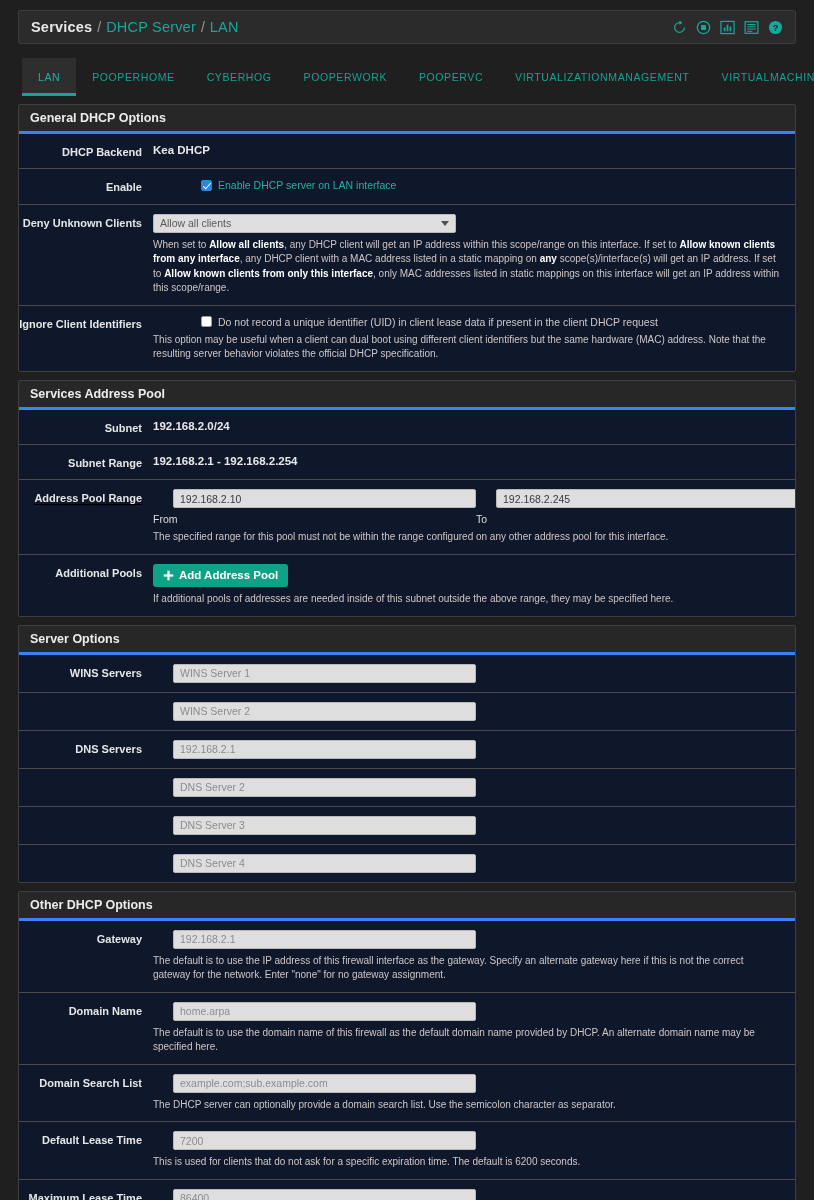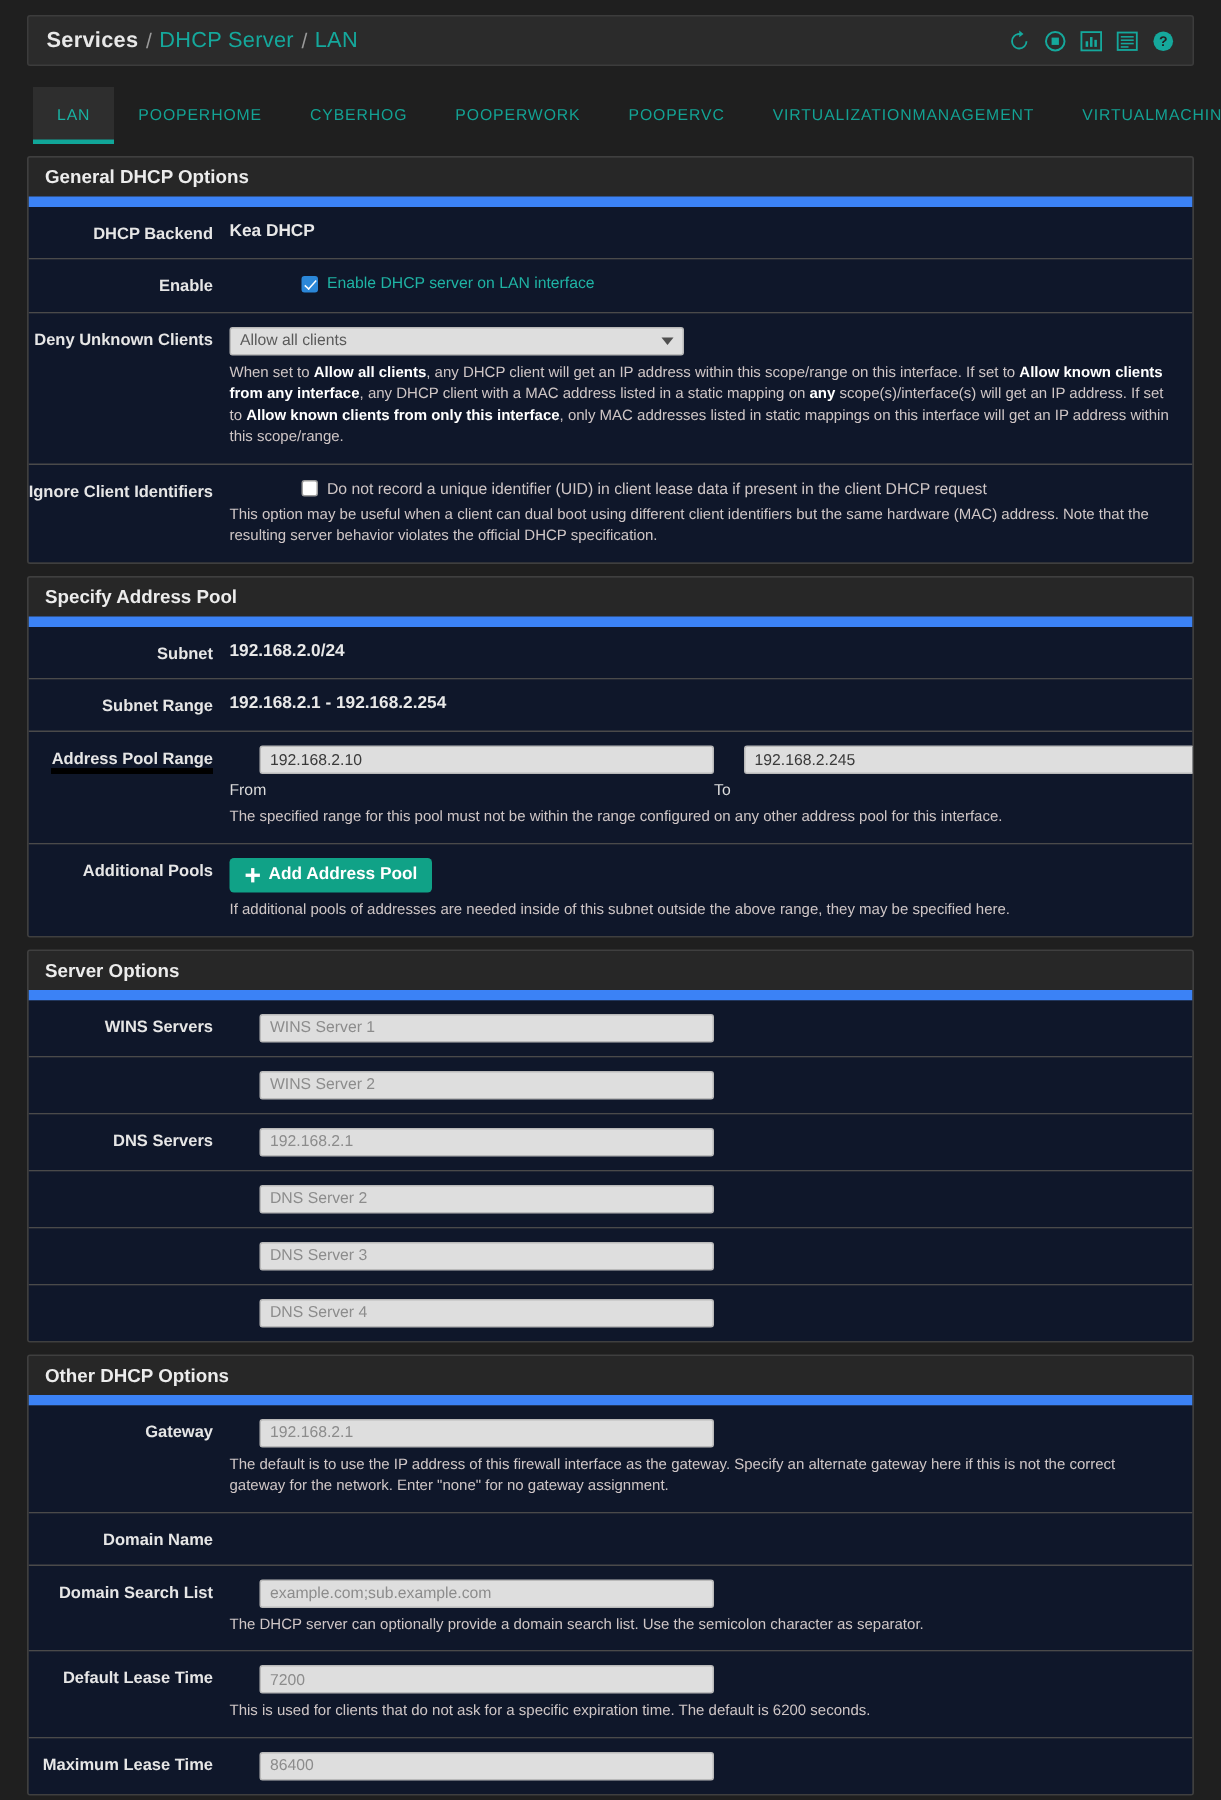--- a/index.html
+++ b/index.html
@@ -74,41 +74,41 @@
     border-radius: 2px;
     overflow: hidden;
     background: #3a3a3a;
   }
   .panel-heading {
     background: #272727;
     padding: 6px 11px;
     font-size: 12.5px;
     font-weight: bold;
     color: #ececec;
-    border-bottom: 7px solid #3b82f6;
+    border-bottom: 3px solid #3b82f6;
   }
   .row {
     display: flex;
     padding: 9px 0;
     border-bottom: 1px solid #4a4a4a;
     background: #0f172a;
   }
   .row:last-child { border-bottom: none; }
   .row-label {
     width: 134px;
     min-width: 134px;
     text-align: right;
     padding-right: 11px;
     font-size: 11px;
     font-weight: bold;
     color: #e6e6e6;
     padding-top: 2px;
     line-height: 1.3;
   }
-  .row-label.underline span { border-bottom: 4px solid #000000; }
+  .row-label.underline span { border-bottom: 1px solid #000000; }
   .row-body { flex: 1; padding-right: 14px; min-width: 0; }
 
   .static-val {
     font-size: 11.5px;
     color: #e8e8e8;
     font-weight: bold;
     padding-top: 1px;
   }
 
   .help {
@@ -313,21 +313,21 @@
         <div class="chk-line">
           <span class="chk"></span>
           <span class="chk-label">Do not record a unique identifier (UID) in client lease data if present in the client DHCP request</span>
         </div>
         <div class="help">This option may be useful when a client can dual boot using different client identifiers but the same hardware (MAC) address. Note that the resulting server behavior violates the official DHCP specification.</div>
       </div>
     </div>
   </div>
 
   <div class="panel">
-    <div class="panel-heading">Specify Address Pool</div>
+    <div class="panel-heading">Services Address Pool</div>
 
     <div class="row">
       <div class="row-label">Subnet</div>
       <div class="row-body">
           <div class="static-val">192.168.2.0/24</div>
         </div>
     </div>
 
     <div class="row">
       <div class="row-label">Subnet Range</div>
@@ -418,20 +418,24 @@
     <div class="row">
       <div class="row-label">Gateway</div>
       <div class="row-body">
         <input class="txt" placeholder="192.168.2.1" style="">
         <div class="help">The default is to use the IP address of this firewall interface as the gateway. Specify an alternate gateway here if this is not the correct gateway for the network. Enter "none" for no gateway assignment.</div>
       </div>
     </div>
 
     <div class="row">
       <div class="row-label">Domain Name</div>
+      <div class="row-body">
+        <input class="txt" placeholder="home.arpa" style="">
+        <div class="help">The default is to use the domain name of this firewall as the default domain name provided by DHCP. An alternate domain name may be specified here.</div>
+      </div>
     </div>
 
     <div class="row">
       <div class="row-label">Domain Search List</div>
       <div class="row-body">
         <input class="txt" placeholder="example.com;sub.example.com" style="">
         <div class="help">The DHCP server can optionally provide a domain search list. Use the semicolon character as separator.</div>
       </div>
     </div>
 

